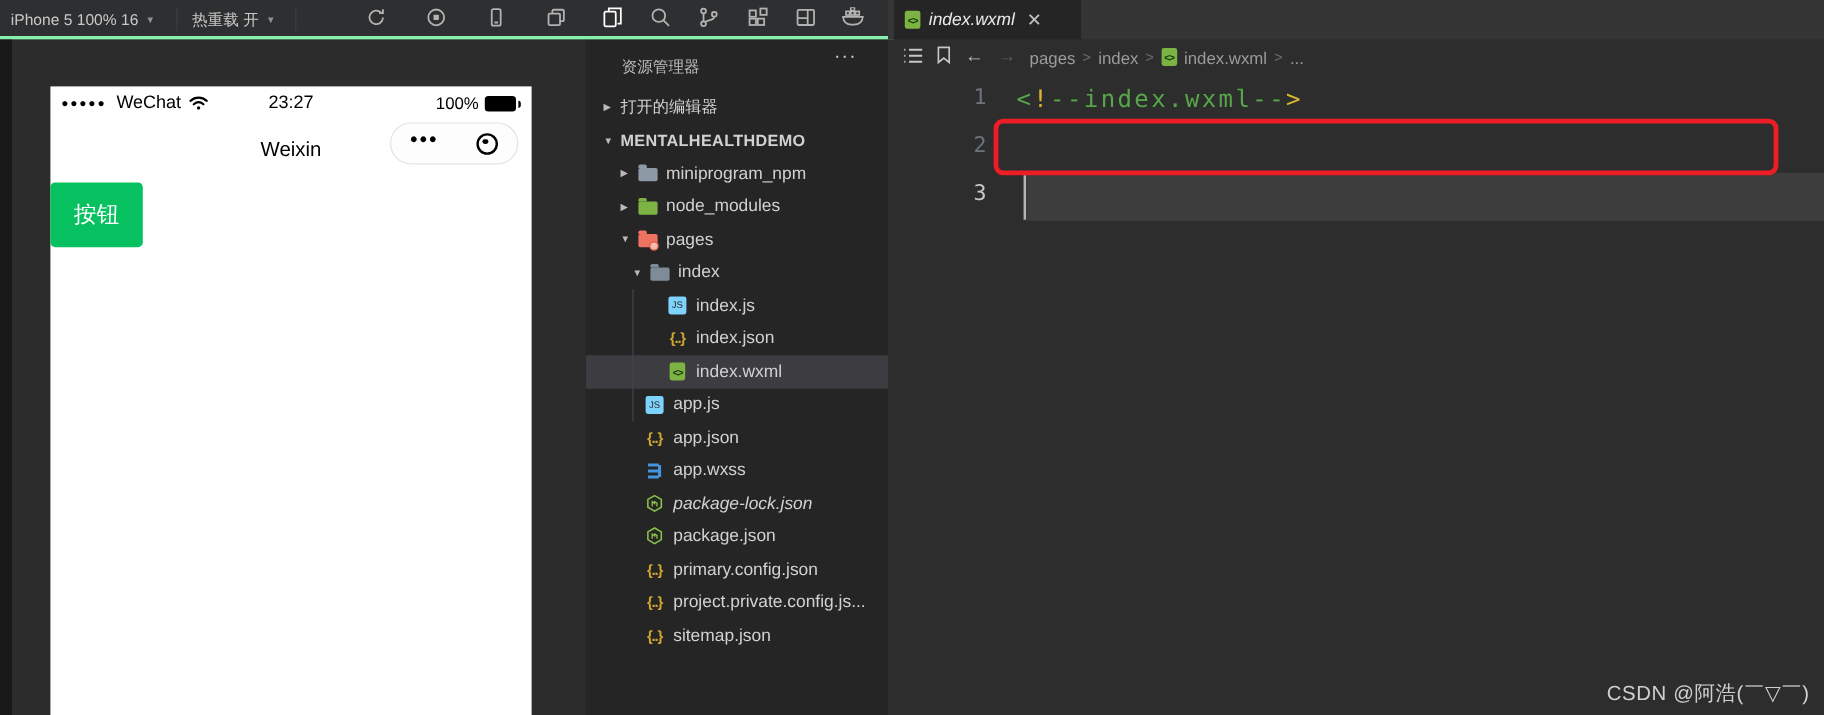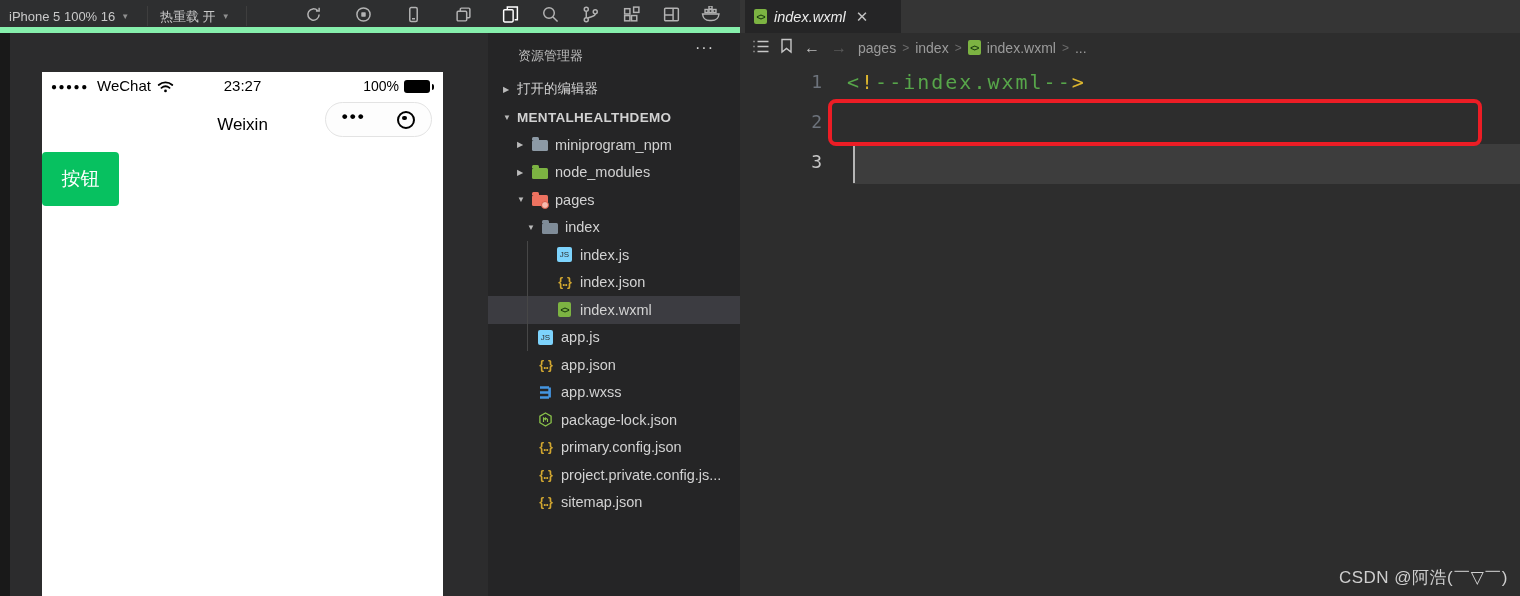--- a/index.html
+++ b/index.html
@@ -1,19 +1,19 @@
 <!DOCTYPE html>
 <html><head>
 <meta charset="utf-8">
 <style>
   html,body{margin:0;padding:0}
   body{width:1520px;height:596px;position:relative;overflow:hidden;background:#2d2d2d;
        font-family:"Liberation Sans","DejaVu Sans",sans-serif;}
   
-  .toolbar{position:absolute;left:0;top:0;width:745px;height:33px;background:#2e2f30;box-sizing:border-box;border-bottom:6px solid #86efac}
+  .toolbar{position:absolute;left:0;top:0;width:745px;height:33px;background:#2e2f30;box-sizing:border-box;border-bottom:3px solid #86efac}
   .tb-item{position:absolute;top:0;height:33px;display:flex;align-items:center;gap:6px;color:#c9c9c9;font-size:13px;cursor:default}
   .caret{font-size:8px;color:#909090}
   .tb-sep{position:absolute;top:6px;width:1px;height:20px;background:#3e3e3e}
   .ibtn{position:absolute;top:0;height:33px;width:34px;transform:translateX(-50%);display:flex;align-items:center;justify-content:center}
   .ibtn svg{stroke:#b3b3b3;fill:none;stroke-width:1.4}
   .ibtn.active svg{stroke:#ffffff}
   
   .tabstrip{position:absolute;left:740px;top:0;right:0;height:33px;background:#353535}
   .tab{position:absolute;left:5px;top:0;width:156px;height:33px;background:#252526;display:flex;align-items:center;gap:7px;padding:0 9px;box-sizing:border-box}
   .tab-label{font-style:italic;font-size:14.5px;color:#ececec}
@@ -265,28 +265,37 @@
         <span class="lbl">app.json</span>
       </div>
       <div class="row" style="padding-left: 49px;">
         <span class="fico">
           <svg width="15" height="15" viewBox="0 0 15 15" stroke="#4495e0" stroke-width="2.6" fill="none">
             <path d="M2 2.5h9M2 7.5h9M2 12.5h9M11.6 2.5v10"></path>
           </svg>
         </span>
         <span class="lbl">app.wxss</span>
       </div>
-      <div class="row" style="padding-left: 49px;">
+      <div class="row" style="padding-left: 49px; font-style: italic;">
         <span class="fico">
           <svg width="15" height="16" viewBox="0 0 15 16" fill="none" stroke="#8ac24a" stroke-width="1.3">
             <path d="M7.5 1l5.6 3.2v6.5L7.5 14 1.9 10.7V4.2z"></path>
             <path d="M5.5 10V6l2 1.6V6l2 1.2V10" stroke-width="1.1"></path>
           </svg>
         </span>
         <span class="lbl">package-lock.json</span>
+      </div>
+      <div class="row" style="padding-left: 49px;">
+        <span class="fico">
+          <svg width="15" height="16" viewBox="0 0 15 16" fill="none" stroke="#8ac24a" stroke-width="1.3">
+            <path d="M7.5 1l5.6 3.2v6.5L7.5 14 1.9 10.7V4.2z"></path>
+            <path d="M5.5 10V6l2 1.6V6l2 1.2V10" stroke-width="1.1"></path>
+          </svg>
+        </span>
+        <span class="lbl">package.json</span>
       </div>
       <div class="row" style="padding-left: 49px;">
         <span class="fico">
           <span class="json-ico">{..}</span>
         </span>
         <span class="lbl">primary.config.json</span>
       </div>
       <div class="row" style="padding-left: 49px;">
         <span class="fico">
           <span class="json-ico">{..}</span>

